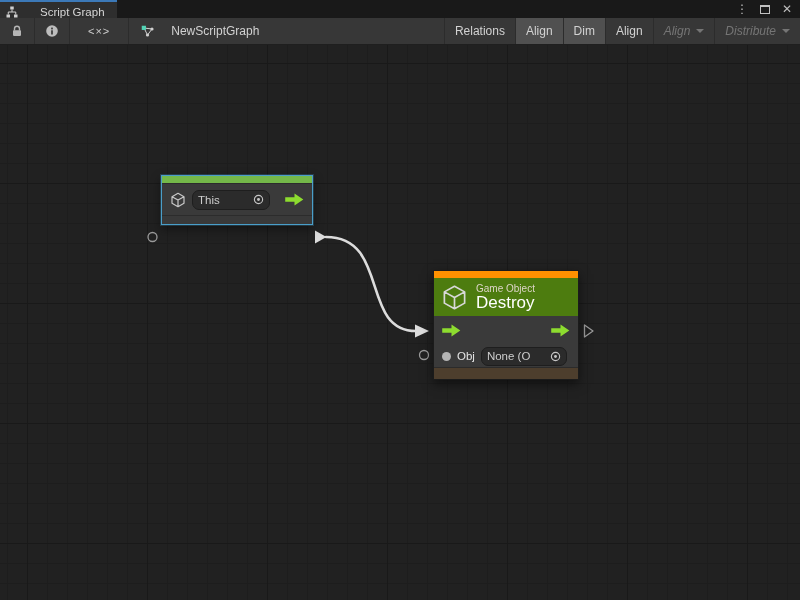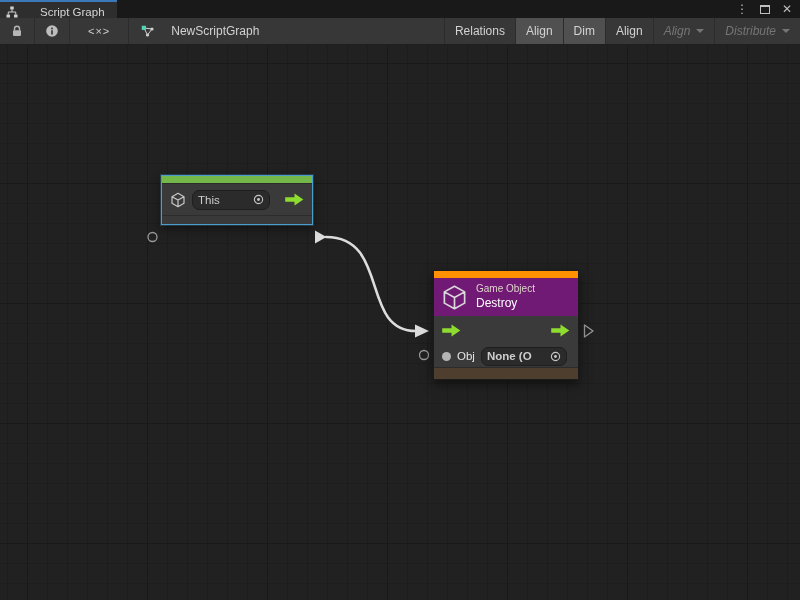--- a/index.html
+++ b/index.html
@@ -44,35 +44,35 @@
   .wire-layer { position:absolute; top:0; left:0; width:800px; height:555px; }
 
   
   .node { position:absolute; background:#383838; }
   .node-omd { left:161px; top:130px; width:152px; border:1px solid #4a9ec9; box-shadow:0 0 0 1px rgba(74,158,201,.25), 0 4px 10px rgba(0,0,0,.45); }
   .node-destroy { left:433px; top:225px; width:146px; border:1px solid #1b1b1b; box-shadow:0 4px 10px rgba(0,0,0,.5); }
   .strip { height:7px; }
   .strip-green { background:#74b849; }
   .strip-orange { background:#ff9100; }
   .n-header { display:flex; align-items:center; gap:8px; padding:4px 7px; height:38px; }
-  .n-header.brown { background:#701a75; height:38px; }
+  .n-header.brown { background:#4d7c0f; height:38px; }
   .n-titles { display:flex; flex-direction:column; justify-content:center; }
   .n-title { font-size:12px; color:#f2f2f2; line-height:14px; }
   .n-sub { font-size:10px; color:#c2c2c2; line-height:12px; }
   .n-cat { font-size:10px; color:#ddd5c8; line-height:12px; }
-  .n-title-lg { font-size:12px; color:#ffffff; line-height:16px; }
+  .n-title-lg { font-size:17px; color:#ffffff; line-height:16px; }
   .n-divider { border-top:1px solid #2c2c2c; }
   .n-row { display:flex; align-items:center; padding:0 8px; gap:6px; background:#3a3a3a; }
   .row-omd { height:31px; }
   .row-flow { height:29px; justify-content:space-between; }
   .row-obj { height:22px; }
   .spacer { flex:1; }
   .field { display:flex; align-items:center; gap:4px; height:20px; background:#2b2b2b; border:1px solid #1e1e1e; border-radius:7px; padding:0 5px; }
   .field-this { width:78px; }
-  .field-obj { width:86px; height:19px;font-weight:bold; }
+  .field-obj { width:86px; height:19px; }
   .field-val { flex:1; font-size:11.5px; color:#cdcdcd; white-space:nowrap; overflow:hidden; }
   .port-label { font-size:11.5px; color:#e4e4e4; }
   .port-dot { width:9px; height:9px; border-radius:50%; background:#b4b4b4; flex:none; }
   .n-footer { height:9px; background:#393939; border-top:1px solid #2c2c2c; }
   .n-footer-brown { height:12px; background:#4d3e2d; border-top:1px solid #2b2b2b; }
   .icon { flex:none; display:block; }
 </style>
 </head>
 <body>
 

